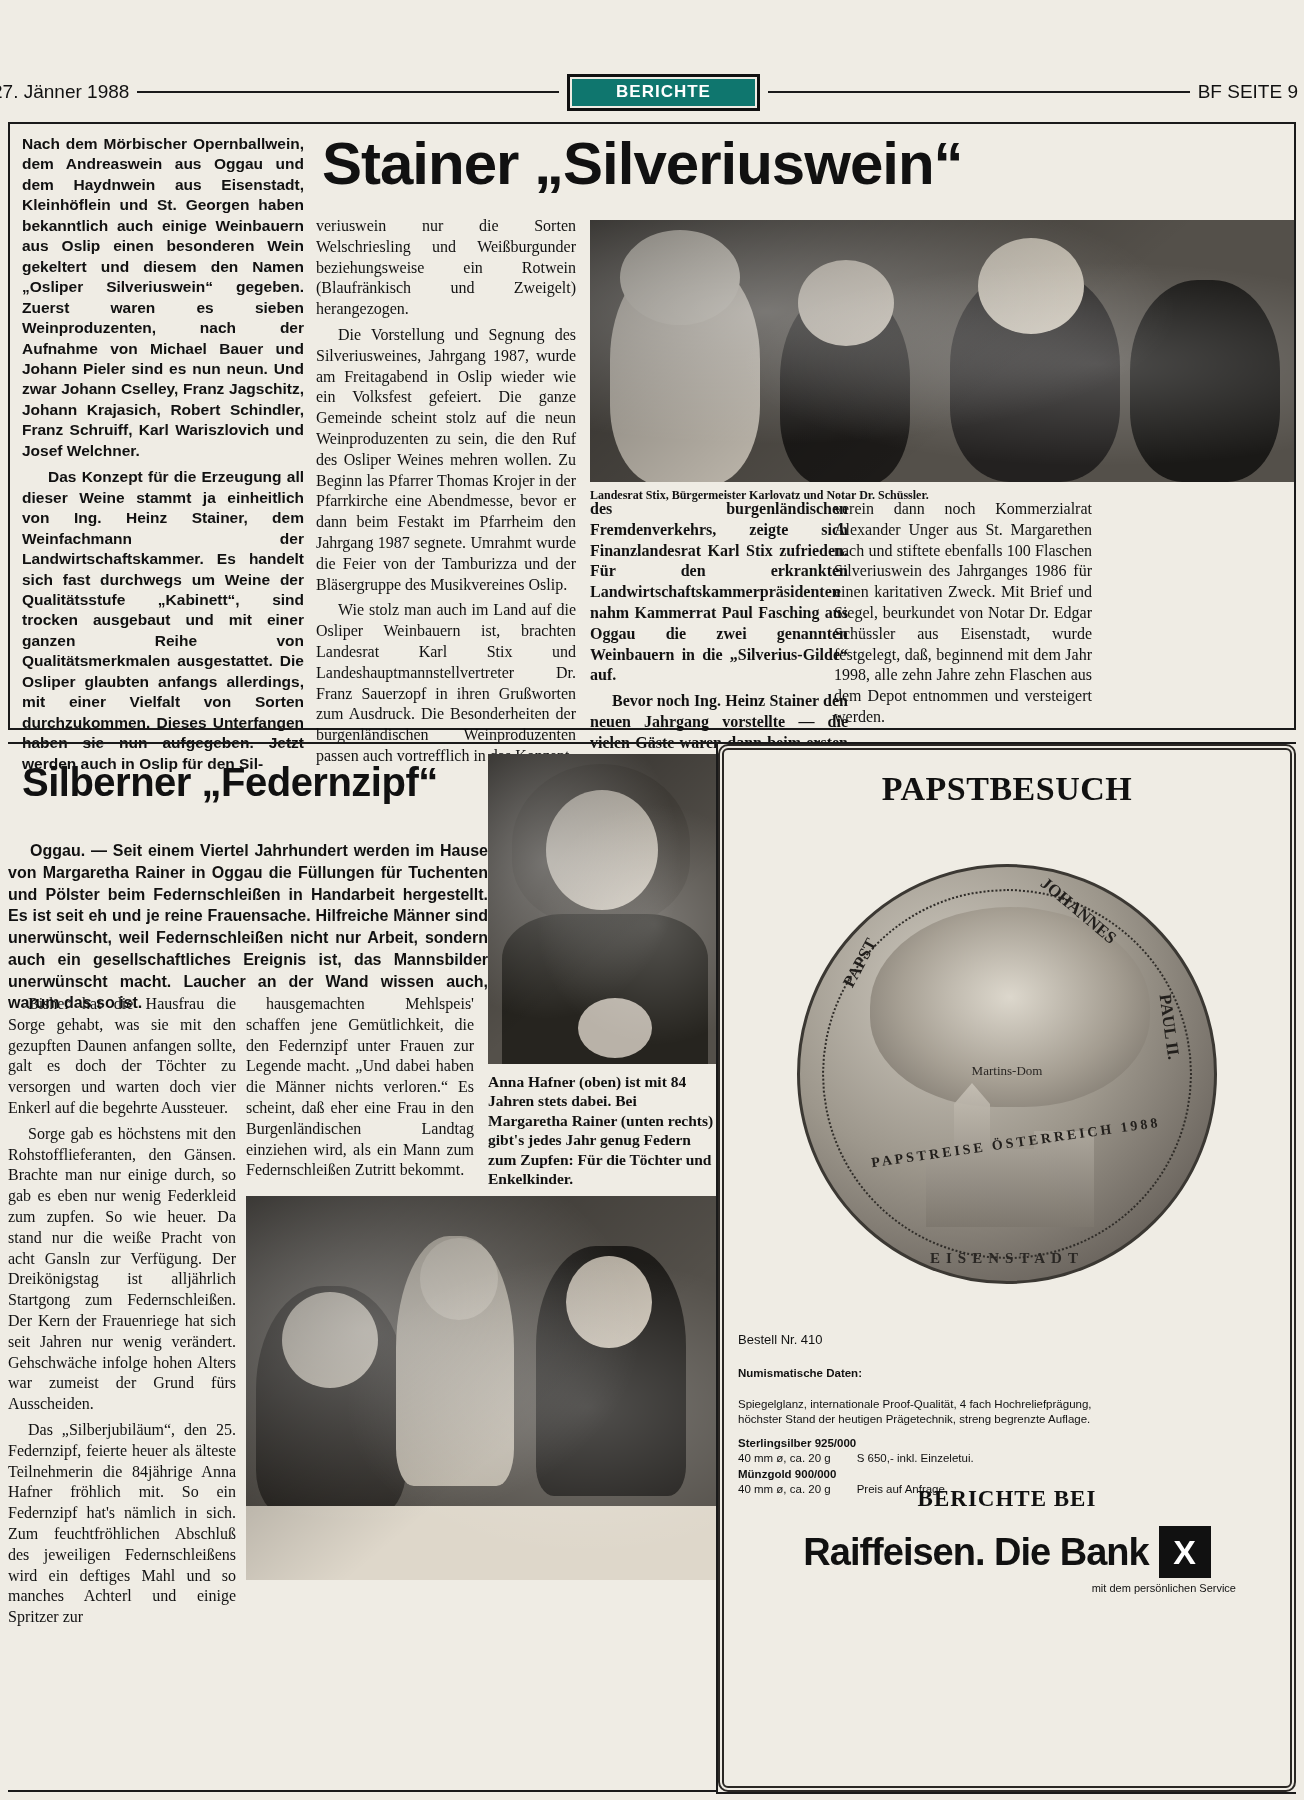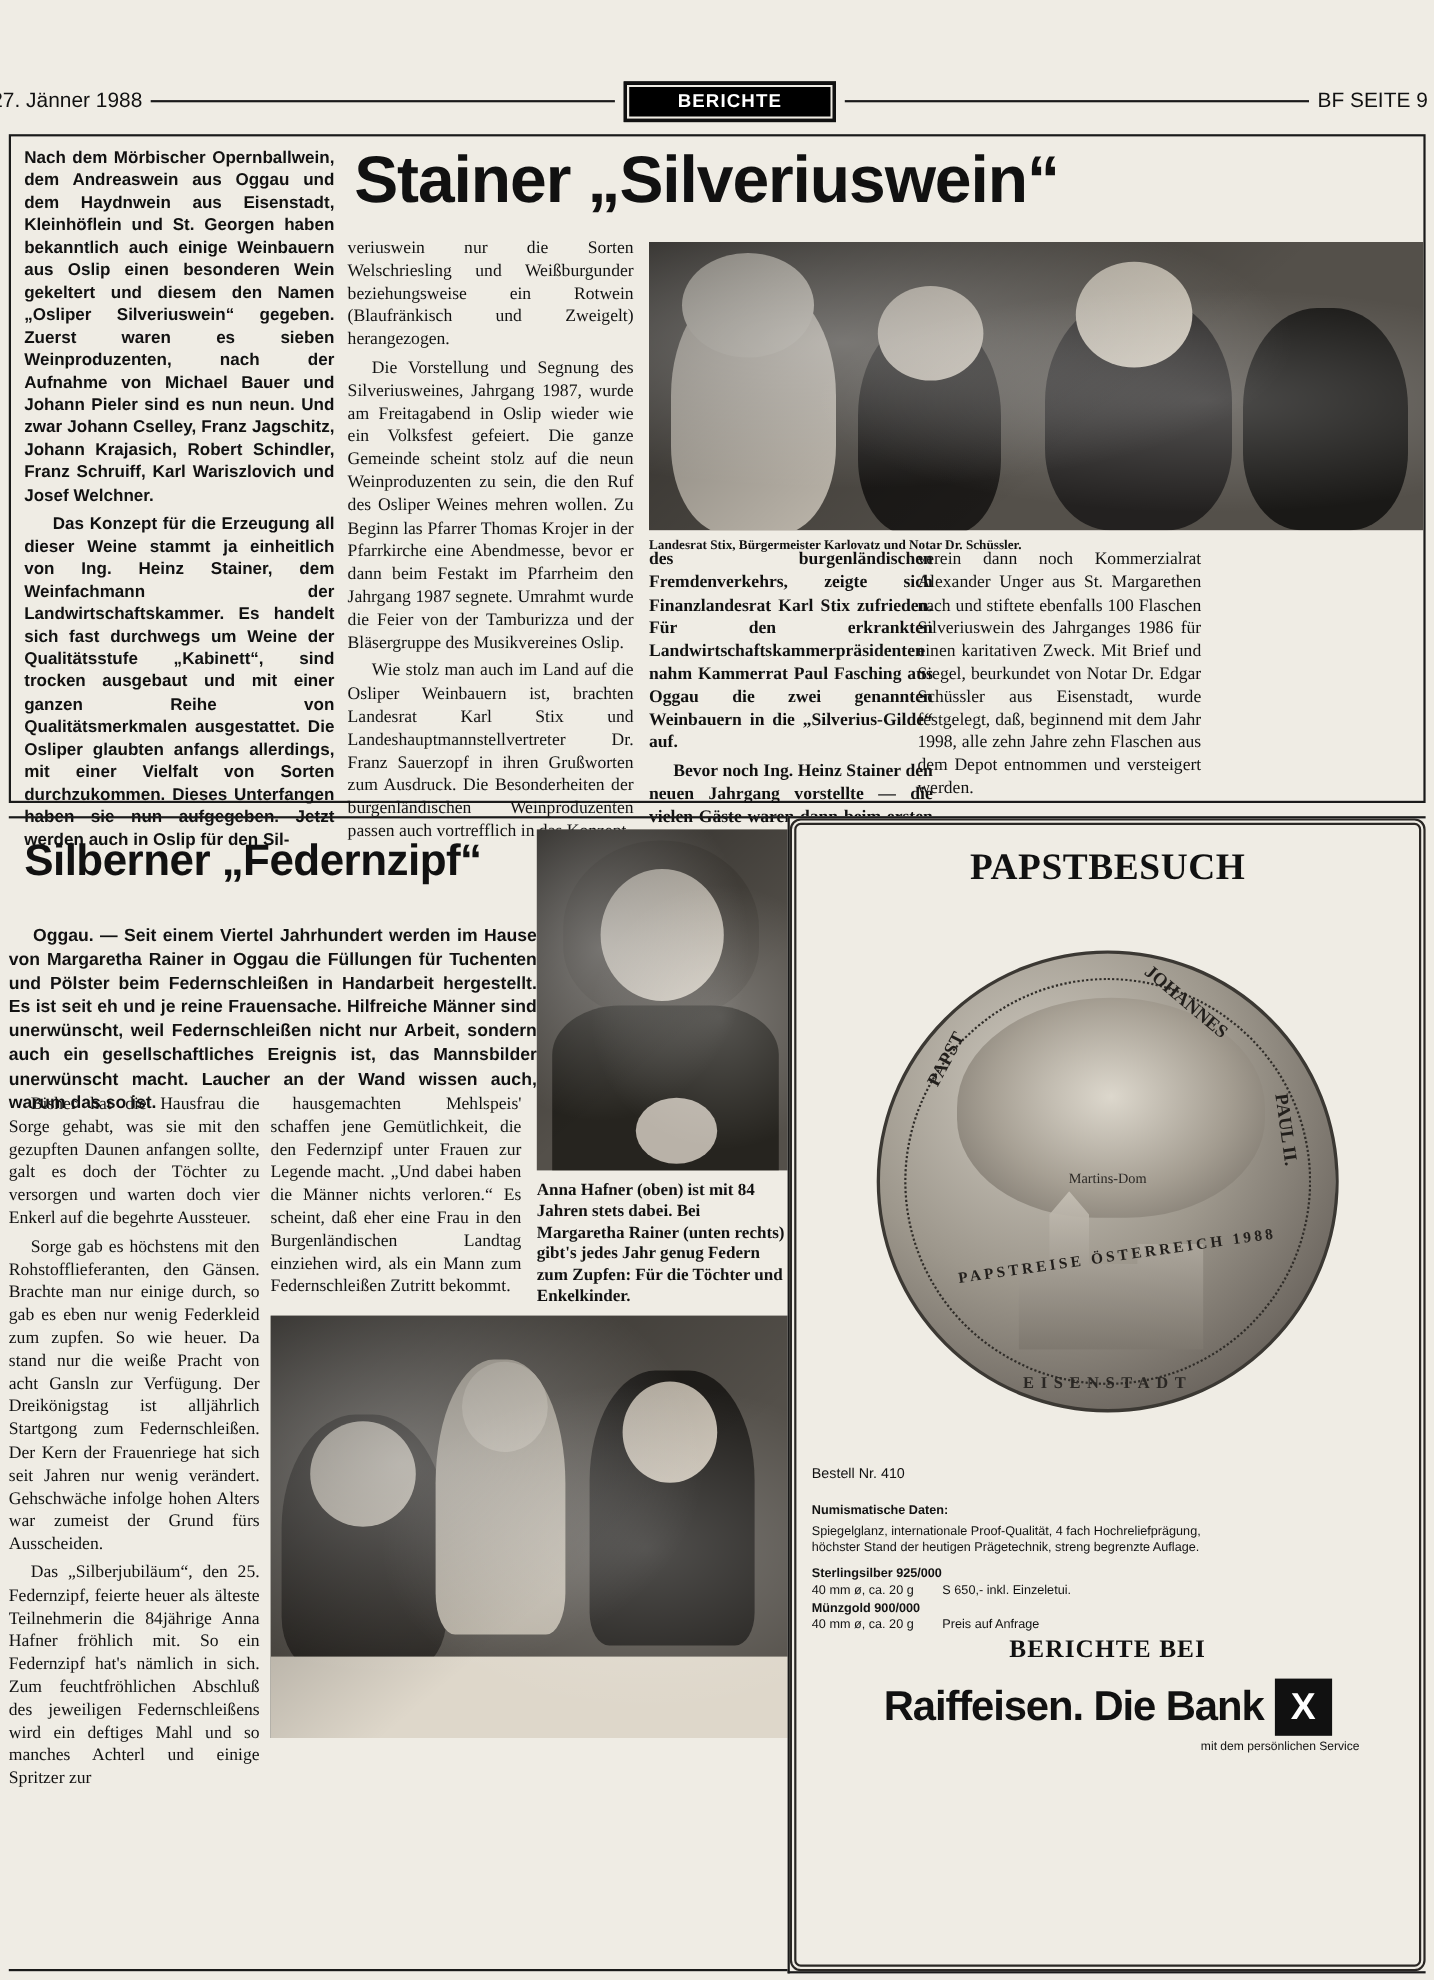--- a/index.html
+++ b/index.html
@@ -28,21 +28,21 @@
   .mast-date {
     font-family: "Liberation Sans", sans-serif;
     font-size: 19px;
     color: #111;
     white-space: nowrap;
     padding-left: 0px;
     margin-left: -8px;
   }
   .mast-rule { flex: 1; height: 2px; background: #1a1a1a; margin: 0 8px; }
   .mast-badge {
-    background: #000000;
+    background: #0f766e;
     color: #fff;
     font-family: "Liberation Sans", sans-serif;
     font-weight: bold;
     font-size: 17px;
     letter-spacing: 1px;
     padding: 5px 46px 6px 46px;
     border: 3px solid #111;
     box-shadow: 0 0 0 2px #efece4 inset;
     text-align: center;
   }
@@ -238,21 +238,21 @@
     white-space: nowrap;
   }
   .ad-order {
     position: absolute; left: 20px; top: 588px;
     font-family: "Liberation Sans", sans-serif; font-size: 13px;
   }
   .ad-specs {
     position: absolute; left: 20px; top: 622px; width: 400px;
     font-family: "Liberation Sans", sans-serif; font-size: 11.5px; line-height: 1.35;
   }
-  .ad-specs .hdr { font-weight: bold; margin-bottom: 3px; }
+  .ad-specs .hdr { font-weight: bold; margin-bottom: 15px; }
   .ad-specs .b { font-weight: bold; }
   .ad-excl {
     position: absolute; left: 0; right: 0; top: 742px;
     text-align: center;
     font-family: "Liberation Serif", serif;
     font-weight: bold; font-size: 23px; letter-spacing: 1px;
   }
   .ad-bank {
     position: absolute; left: 4px; right: 4px; top: 782px;
     display: flex; align-items: center; justify-content: center;

